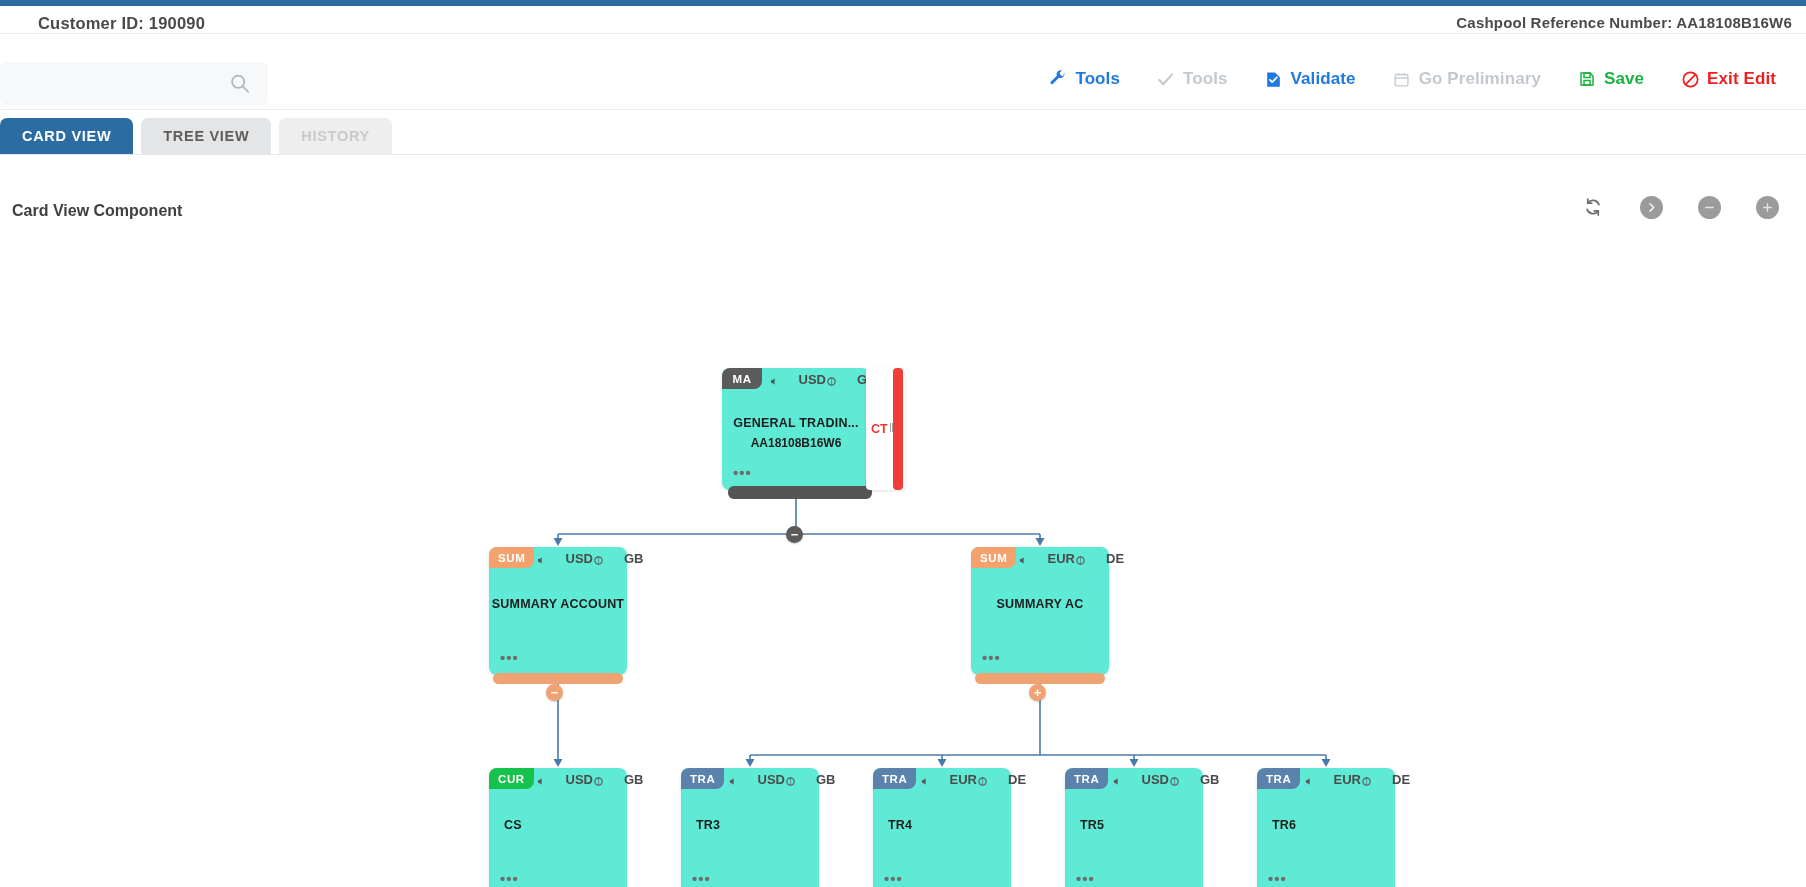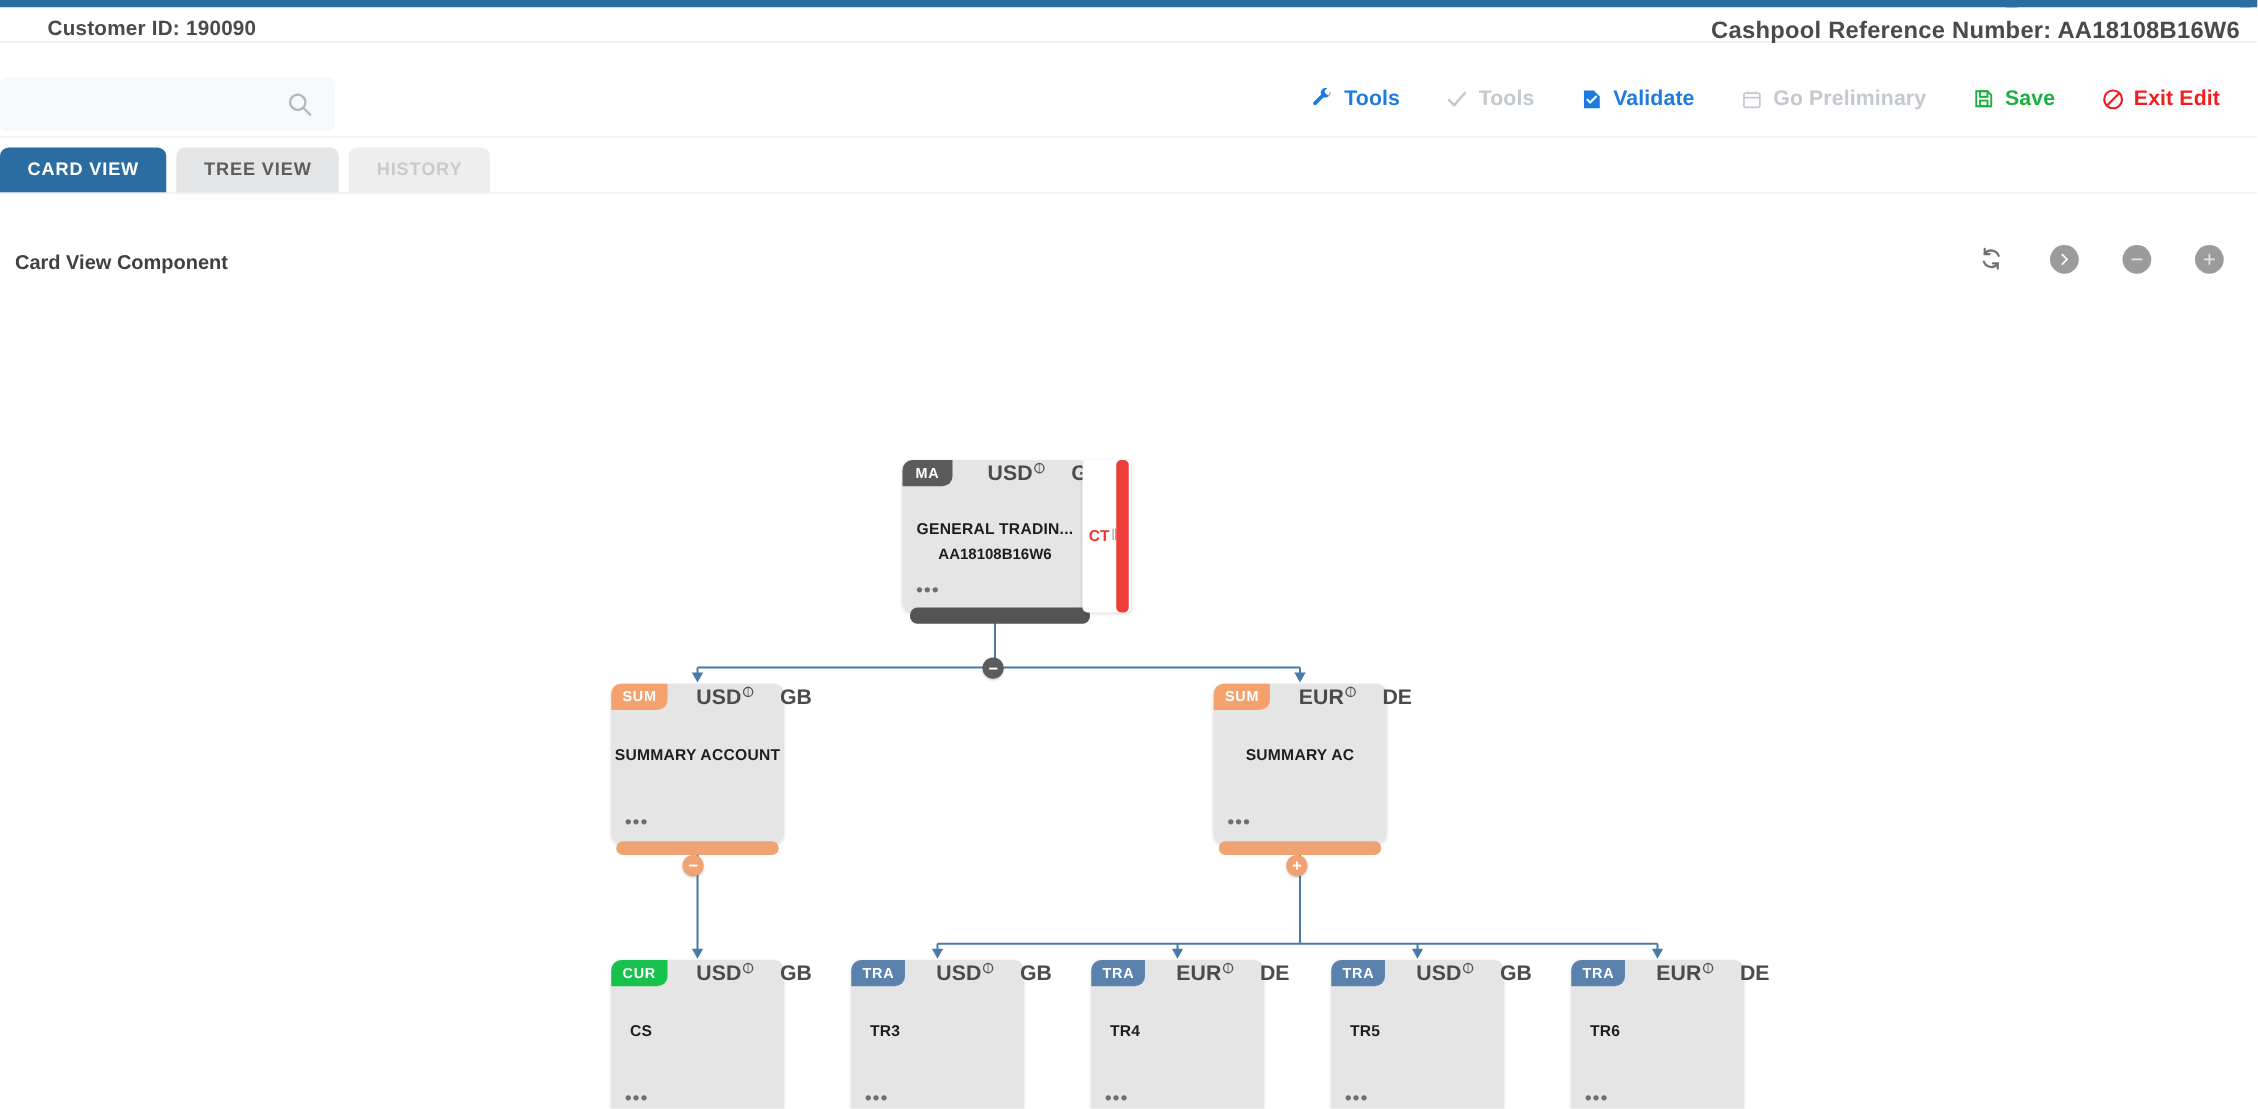--- a/index.html
+++ b/index.html
@@ -22,21 +22,21 @@
   .header-bar {
     position:absolute; left:0; top:6px; width:1806px; height:28px;
     background:#ffffff; border-bottom:1px solid #e9eaec;
   }
   .cust-id {
     position:absolute; left:38px; top:8px;
     font-size:16.5px; font-weight:bold; color:#4a4a4a; letter-spacing:.2px;
   }
   .cashpool-ref {
     position:absolute; right:14px; top:8px;
-    font-size:19px; font-weight:bold; color:#4a4a4a; letter-spacing:.2px;
+    font-size:15px; font-weight:bold; color:#4a4a4a; letter-spacing:.2px;
   }
 
   
   .action-bar {
     position:absolute; left:0; top:53px; width:1806px; height:57px;
     background:#ffffff; border-bottom:1px solid #eceef0;
   }
   .search-box {
     position:absolute; left:0px; top:62px; width:268px; height:43px;
     background:#f7f8f9; border:none; border-radius:6px;
@@ -88,34 +88,34 @@
     display:flex; align-items:center; justify-content:center;
   }
 
   
   .canvas { position:absolute; left:0; top:0; width:1806px; height:732px; }
   .edges { position:absolute; left:0; top:0; width:1806px; height:732px; pointer-events:none; }
 
   
   .card {
     position:absolute; width:138px; height:128px;
-    background:#e5e5e5; border-radius:8px;
+    background:#5eead4; border-radius:8px;
     box-shadow:0 1px 3px rgba(0,0,0,.13);
   }
   .card .badge {
     position:absolute; left:0px; top:0px; height:21px; min-width:40px; padding:0 9px;
     border-radius:8px 0 8px 0;
     display:flex; align-items:center; justify-content:center;
     font-size:11.5px; font-weight:bold; color:#ffffff; letter-spacing:.6px;
   }
   .card .meta {
     position:absolute; top:1px; left:48px; right:4px; height:20px;
     display:flex; align-items:center;
   }
-  .meta-item { display:flex; align-items:flex-start; gap:20px; font-size:17px; font-weight:bold; color:#4b4b4b; }
+  .meta-item { display:flex; align-items:flex-end; gap:20px; font-size:13px; font-weight:bold; color:#4b4b4b; }
   .meta-item.cur { width:56px; }
   .card .title {
     position:absolute; left:0; right:0; top:50px;
     text-align:center; font-size:12.5px; font-weight:bold; color:#1d1d1d; letter-spacing:.2px;
   }
   .card .title.left { text-align:left; padding-left:15px; }
   .card .subtitle {
     position:absolute; left:0; right:0; top:68px;
     text-align:center; font-size:12px; font-weight:bold; color:#1d1d1d;
   }

